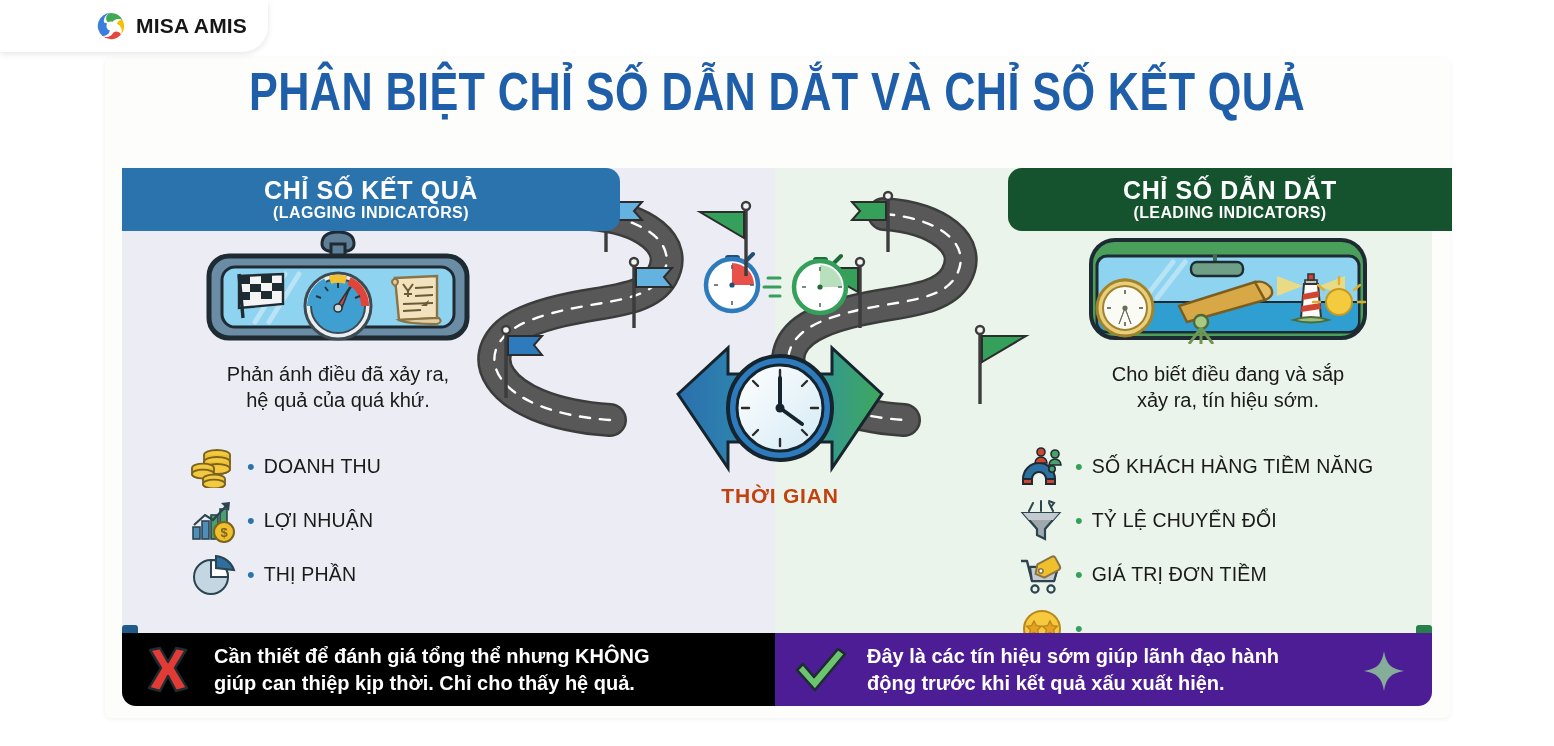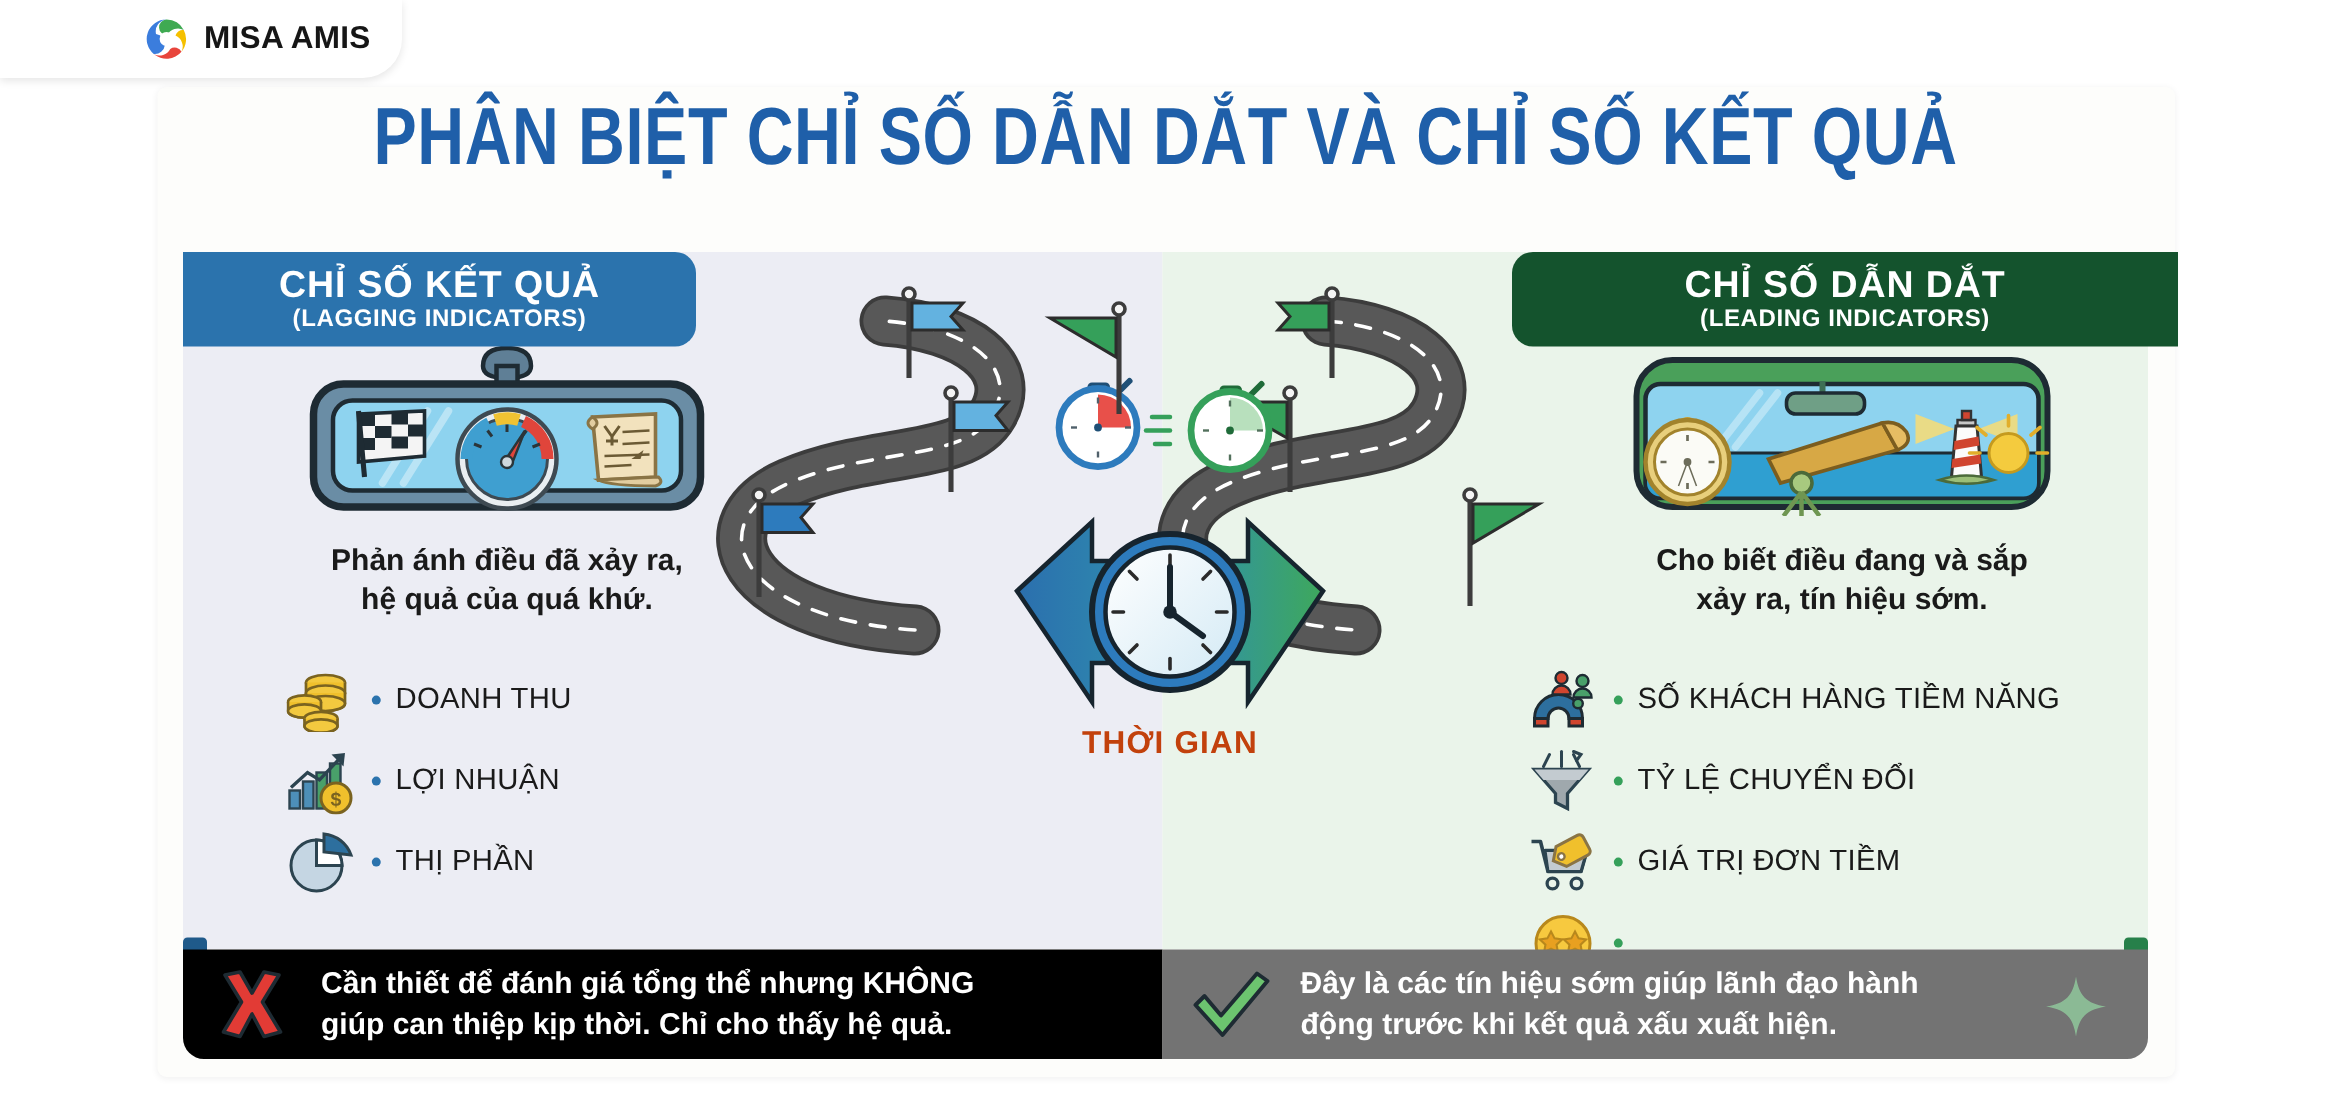--- a/index.html
+++ b/index.html
@@ -45,32 +45,32 @@
   }
   .panel-left{position:absolute;left:0;top:0;width:653px;height:465px;background:#ecedf4;}
   .panel-right{position:absolute;left:653px;top:0;width:657px;height:465px;background:#eaf4ea;}
 
   
   .pill{
     position:absolute;top:168px;height:63px;
     display:flex;flex-direction:column;align-items:center;justify-content:center;
     color:#fff;z-index:8;
   }
-  .pill-left{left:122px;width:342px;background:#2b73ad;border-radius:0 14px 14px 0;}
+  .pill-left{left:122px;width:498px;background:#2b73ad;border-radius:0 14px 14px 0;}
   .pill-right{left:1008px;width:444px;background:#14532d;border-radius:14px 0 0 14px;align-items:center;}
   .pill h2{margin:0;font-size:25px;font-weight:bold;letter-spacing:.6px;line-height:1.06;}
   .pill h3{margin:1px 0 0;font-size:16px;font-weight:bold;letter-spacing:.4px;line-height:1.06;}
 
   
   .side{position:absolute;top:225px;width:420px;z-index:7;}
   .side-left{left:128px;}
   .side-right{left:1018px;}
   .illus{width:100%;height:120px;display:flex;align-items:center;justify-content:center;}
   .blurb{
-    text-align:center;font-size:20px;font-weight:bold;color:#1a1a1a;
+    text-align:center;font-size:20px;font-weight:normal;color:#1a1a1a;
     line-height:1.32;margin-top:16px;
   }
   .kpi-list{margin-top:26px;display:flex;flex-direction:column;}
   .kpi{display:flex;align-items:center;gap:9px;height:54px;}
   .kpi-ico{width:48px;height:46px;flex:0 0 auto;display:flex;align-items:center;justify-content:center;}
   .dot{font-size:22px;line-height:1;}
   .dot-b{color:#2b73ad;}
   .dot-g{color:#35a05a;}
   .kpi-label{font-size:19.5px;font-weight:normal;color:#1a1a1a;letter-spacing:.2px;white-space:nowrap;}
   .side-left .kpi{padding-left:62px;}
@@ -79,21 +79,21 @@
   
   .center{position:absolute;left:470px;top:168px;width:620px;height:465px;z-index:6;}
   .time-label{
     position:absolute;left:0;top:316px;width:620px;text-align:center;
     font-size:21px;font-weight:bold;color:#c2410c;letter-spacing:.8px;
   }
 
   
   .foot{position:absolute;top:633px;height:73px;display:flex;align-items:center;z-index:8;}
   .foot-left{left:122px;width:653px;background:#000000;border-radius:0 0 0 14px;}
-  .foot-right{left:775px;width:657px;background:#737373;border-radius:0 0 14px 0;}
+  .foot-right{left:775px;width:657px;background:#4c1d95;border-radius:0 0 14px 0;}
   .foot-ico{width:92px;height:73px;display:flex;align-items:center;justify-content:center;flex:0 0 auto;}
   .foot-txt{color:#fff;font-size:20px;font-weight:bold;line-height:1.33;}
   .sparkle{position:absolute;right:28px;top:18px;width:40px;height:40px;}
   .tab-notch{position:absolute;top:625px;height:10px;width:16px;}
   .tab-l{left:122px;background:#1f5a8a;border-radius:3px 3px 0 0;}
   .tab-r{left:1416px;background:#27804a;border-radius:3px 3px 0 0;}
 </style>
 </head>
 <body>
 

